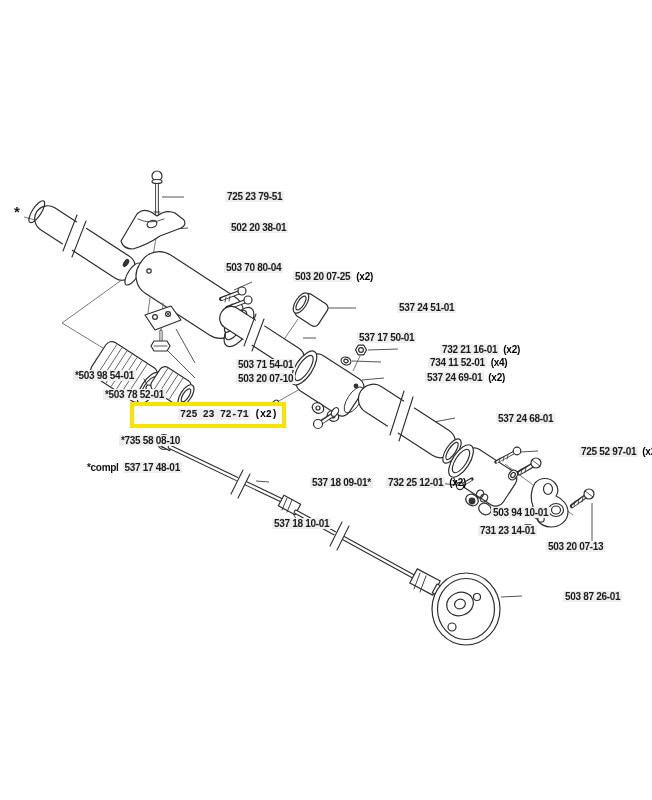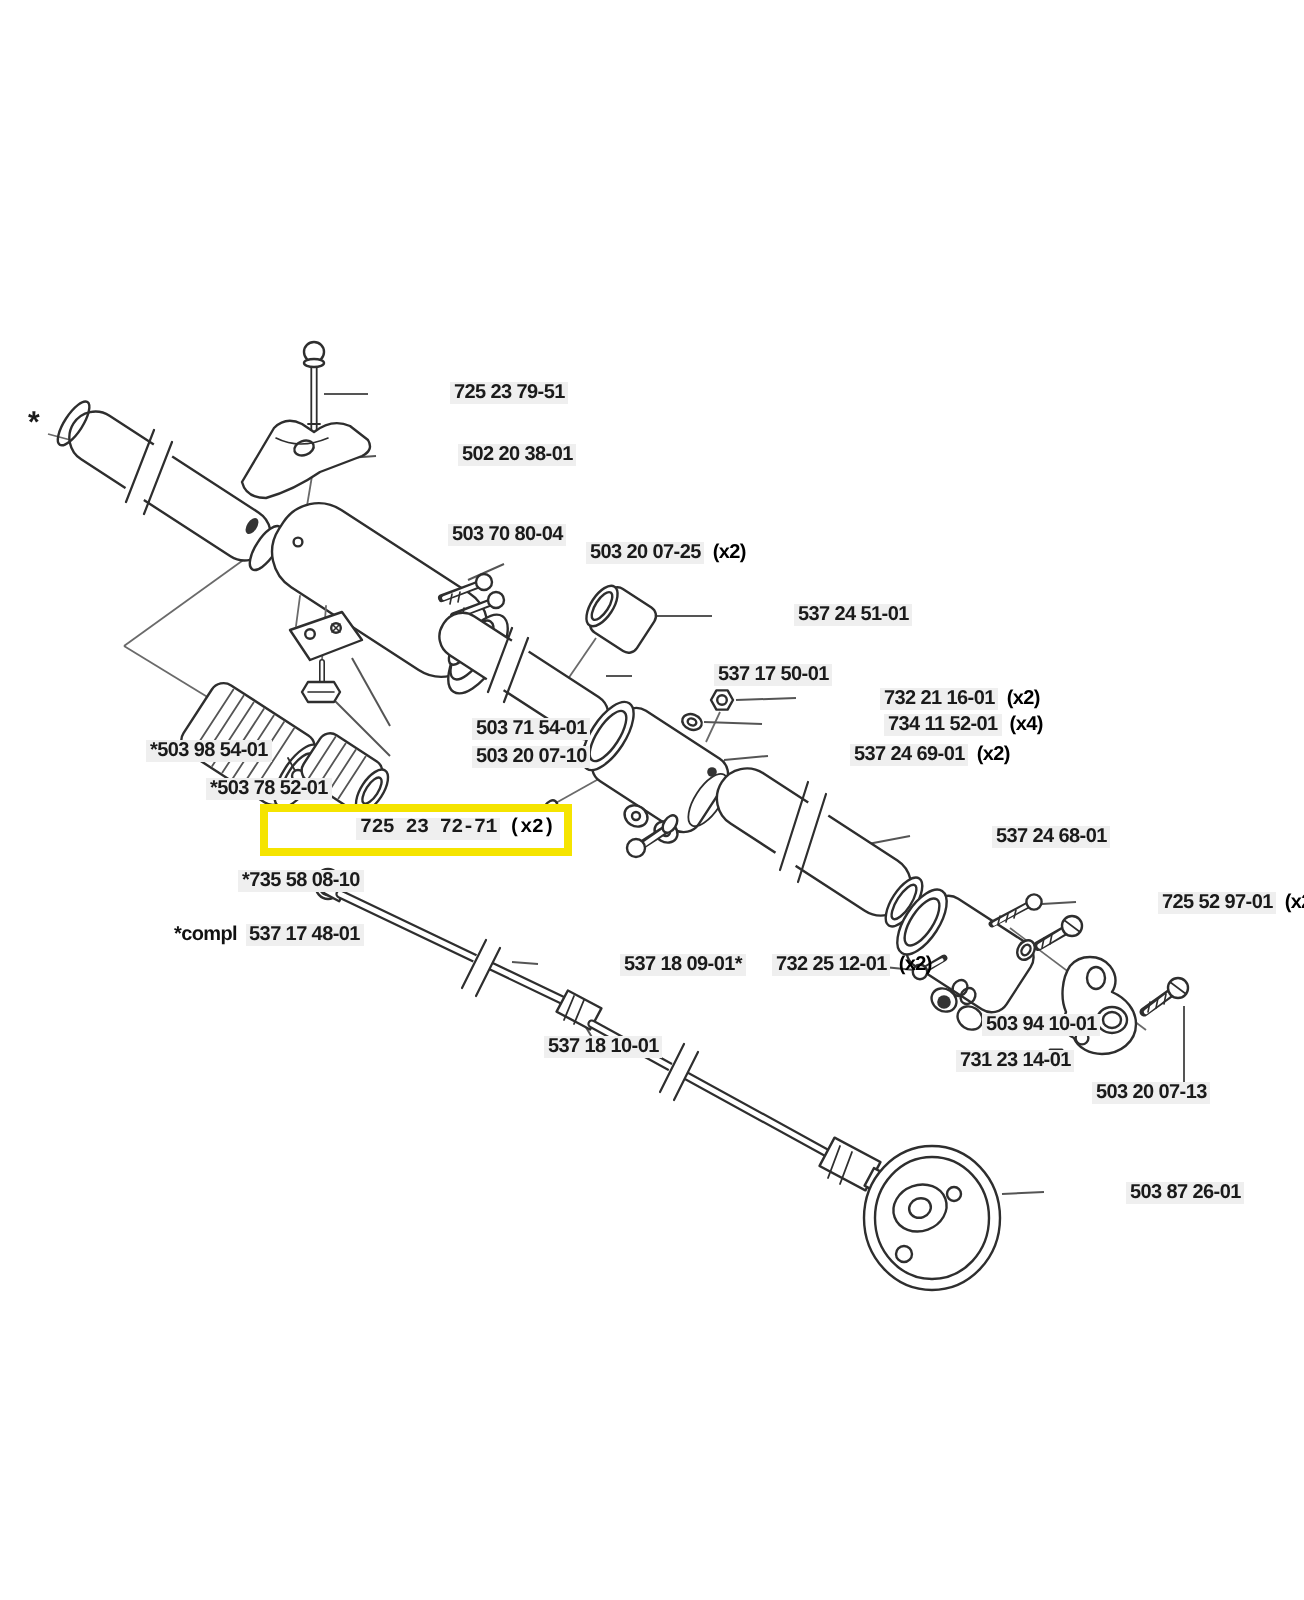--- a/index.html
+++ b/index.html
@@ -292,21 +292,21 @@
 
   <div class="star-marker">*</div>
 
   <div class="lbl" style="left:185px;top:190px"><span class="num">725 23 79-51</span></div>
   <div class="lbl" style="left:189px;top:221px"><span class="num">502 20 38-01</span></div>
   <div class="lbl" style="left:184px;top:261px"><span class="num">503 70 80-04</span></div>
   <div class="lbl" style="left:253px;top:270px"><span class="num">503 20 07-25</span><span class="qty">(x2)</span></div>
   <div class="lbl" style="left:357px;top:301px"><span class="num">537 24 51-01</span></div>
   <div class="lbl" style="left:317px;top:331px"><span class="num">537 17 50-01</span></div>
   <div class="lbl" style="left:400px;top:343px"><span class="num">732 21 16-01</span><span class="qty">(x2)</span></div>
-  <div class="lbl" style="left:402px;top:356px"><span class="num">734 11 52-01</span><span class="qty">(x4)</span></div>
+  <div class="lbl" style="left:388px;top:356px"><span class="num">734 11 52-01</span><span class="qty">(x4)</span></div>
   <div class="lbl" style="left:385px;top:371px"><span class="num">537 24 69-01</span><span class="qty">(x2)</span></div>
   <div class="lbl" style="left:33px;top:369px"><span class="num">*503 98 54-01</span></div>
   <div class="lbl" style="left:63px;top:388px"><span class="num">*503 78 52-01</span></div>
   <div class="lbl" style="left:196px;top:358px"><span class="num">503 71 54-01</span></div>
   <div class="lbl" style="left:196px;top:372px"><span class="num">503 20 07-10</span></div>
 
   <div class="hl-box">
     <div class="lbl"><span class="num">725 23 72-71</span><span class="qty">(x2)</span></div>
   </div>
 

